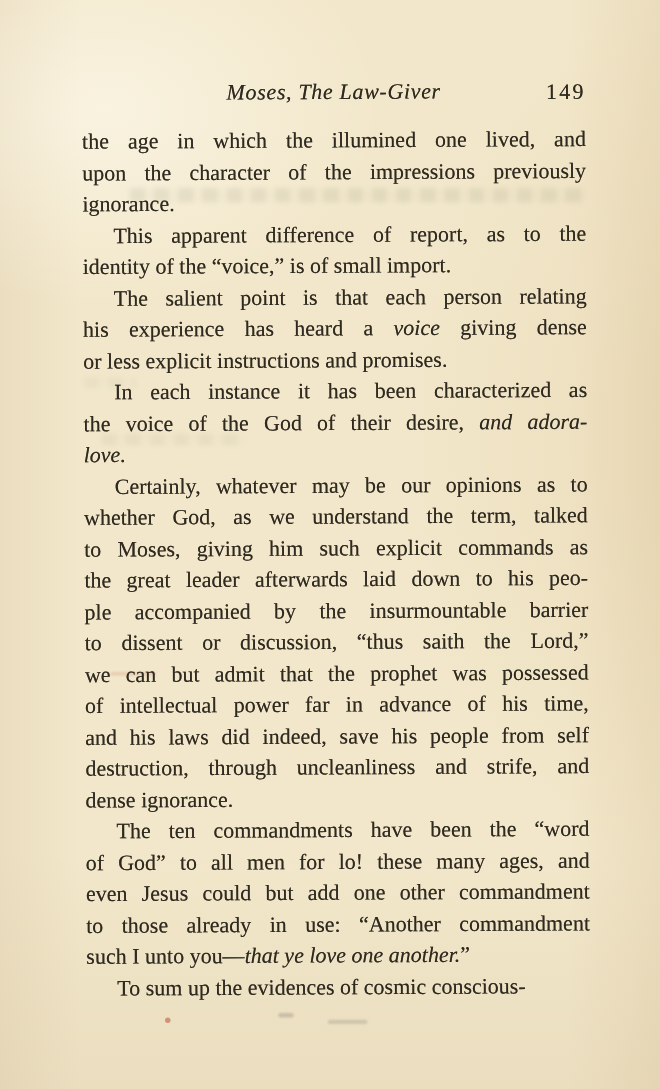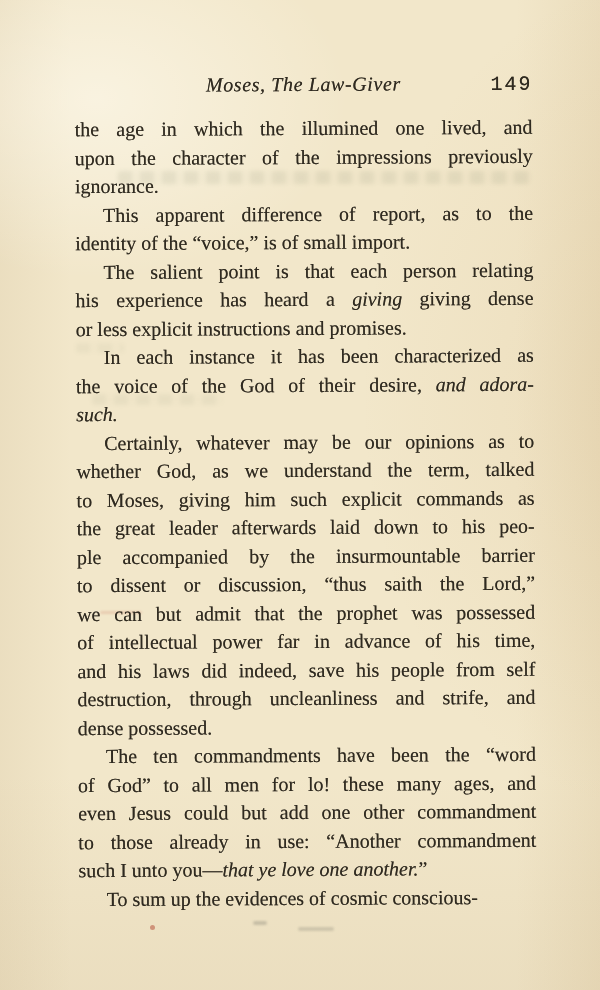--- a/index.html
+++ b/index.html
@@ -40,21 +40,20 @@
     letter-spacing: 0.6px;
     text-shadow: 0 0 0.5px rgba(47,42,32,0.7);
   }
   .running-header .folio {
     position: absolute;
     right: 0;
     top: 1px;
     font-size: 20px;
     letter-spacing: 2px;
     text-shadow: 0 0 0.6px rgba(47,42,32,0.8);
-    font-family: Liberation Mono, monospace;
   }
   .page-body {
     position: absolute;
     top: 114px;
     left: 76px;
     width: 458px;
     font-size: 20px;
     line-height: 28.5px;
     text-shadow: 0 0 0.5px rgba(47,42,32,0.65);
   }
@@ -122,40 +121,40 @@
           <div class="line"><span>the age in which the illumined one lived, and</span></div>
           <div class="line"><span>upon the character of the impressions previously</span></div>
           <div class="line last"><span>ignorance.</span></div>
         </div>
         <div class="paragraph">
           <div class="line indent"><span>This apparent difference of report, as to the</span></div>
           <div class="line last"><span>identity of the “voice,” is of small import.</span></div>
         </div>
         <div class="paragraph">
           <div class="line indent"><span>The salient point is that each person relating</span></div>
-          <div class="line"><span>his experience has heard a </span><span class="it">giving</span><span> giving dense</span></div>
+          <div class="line"><span>his experience has heard a </span><span class="it">voice</span><span> giving dense</span></div>
           <div class="line last"><span>or less explicit instructions and promises.</span></div>
         </div>
         <div class="paragraph">
           <div class="line indent"><span>In each instance it has been characterized as</span></div>
           <div class="line"><span>the voice of the God of their desire, </span><span class="it">and adora-</span></div>
-          <div class="line last"><span class="it">such.</span></div>
+          <div class="line last"><span class="it">love.</span></div>
         </div>
         <div class="paragraph">
           <div class="line indent"><span>Certainly, whatever may be our opinions as to</span></div>
           <div class="line"><span>whether God, as we understand the term, talked</span></div>
           <div class="line"><span>to Moses, giving him such explicit commands as</span></div>
           <div class="line"><span>the great leader afterwards laid down to his peo-</span></div>
           <div class="line"><span>ple accompanied by the insurmountable barrier</span></div>
           <div class="line"><span>to dissent or discussion, “thus saith the Lord,”</span></div>
           <div class="line"><span>we can but admit that the prophet was possessed</span></div>
           <div class="line"><span>of intellectual power far in advance of his time,</span></div>
           <div class="line"><span>and his laws did indeed, save his people from self</span></div>
           <div class="line"><span>destruction, through uncleanliness and strife, and</span></div>
-          <div class="line last"><span>dense possessed.</span></div>
+          <div class="line last"><span>dense ignorance.</span></div>
         </div>
         <div class="paragraph">
           <div class="line indent"><span>The ten commandments have been the “word</span></div>
           <div class="line"><span>of God” to all men for lo! these many ages, and</span></div>
           <div class="line"><span>even Jesus could but add one other commandment</span></div>
           <div class="line"><span>to those already in use: “Another commandment</span></div>
           <div class="line last"><span>such I unto you—</span><span class="it">that ye love one another.</span><span>”</span></div>
         </div>
         <div class="paragraph">
           <div class="line last indent"><span>To sum up the evidences of cosmic conscious-</span></div>

